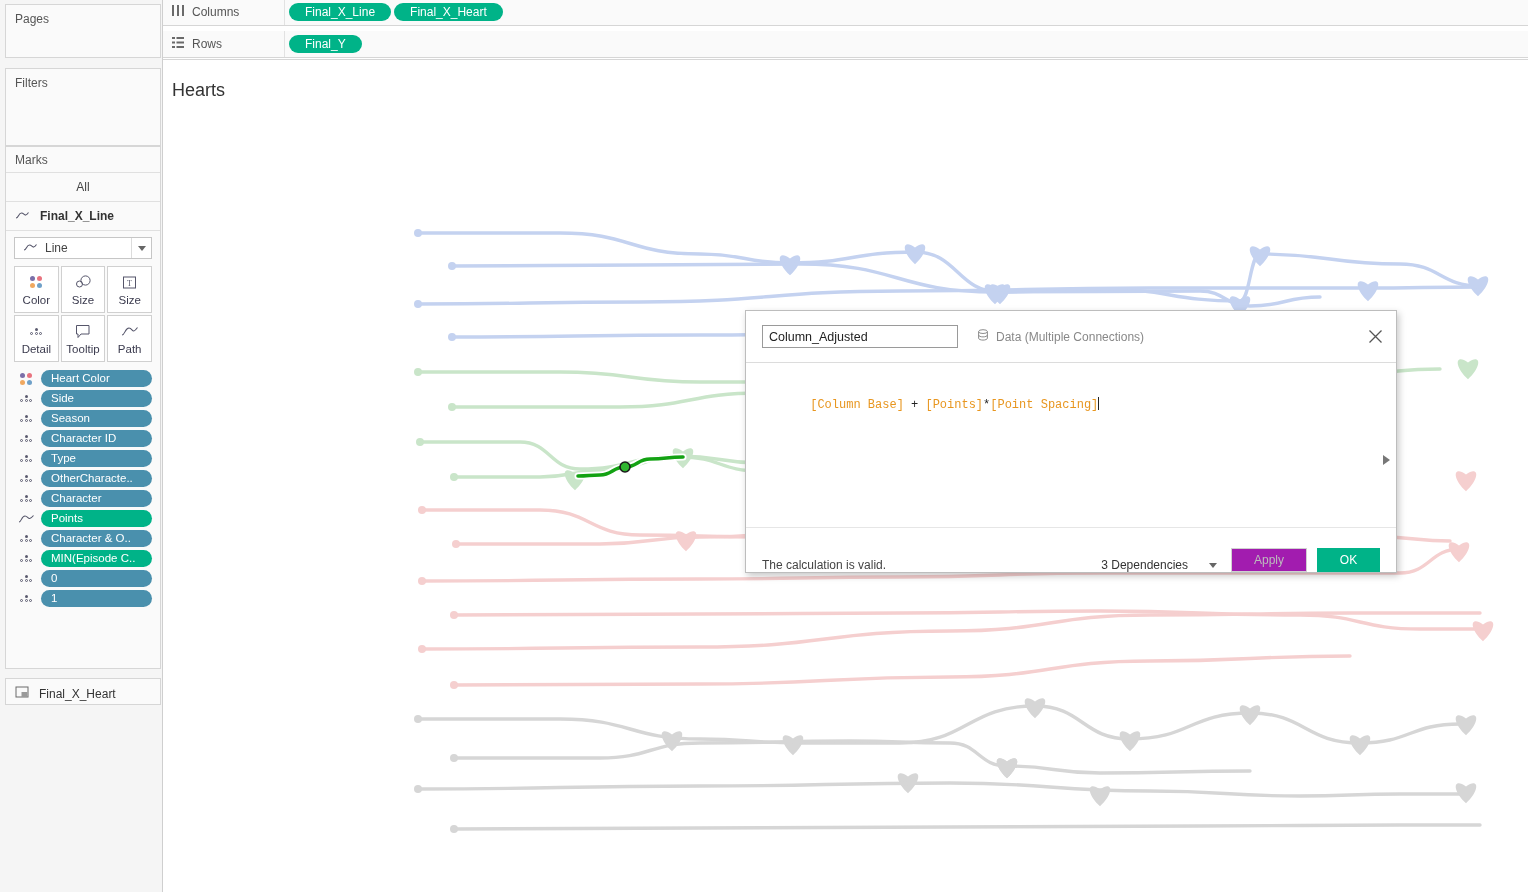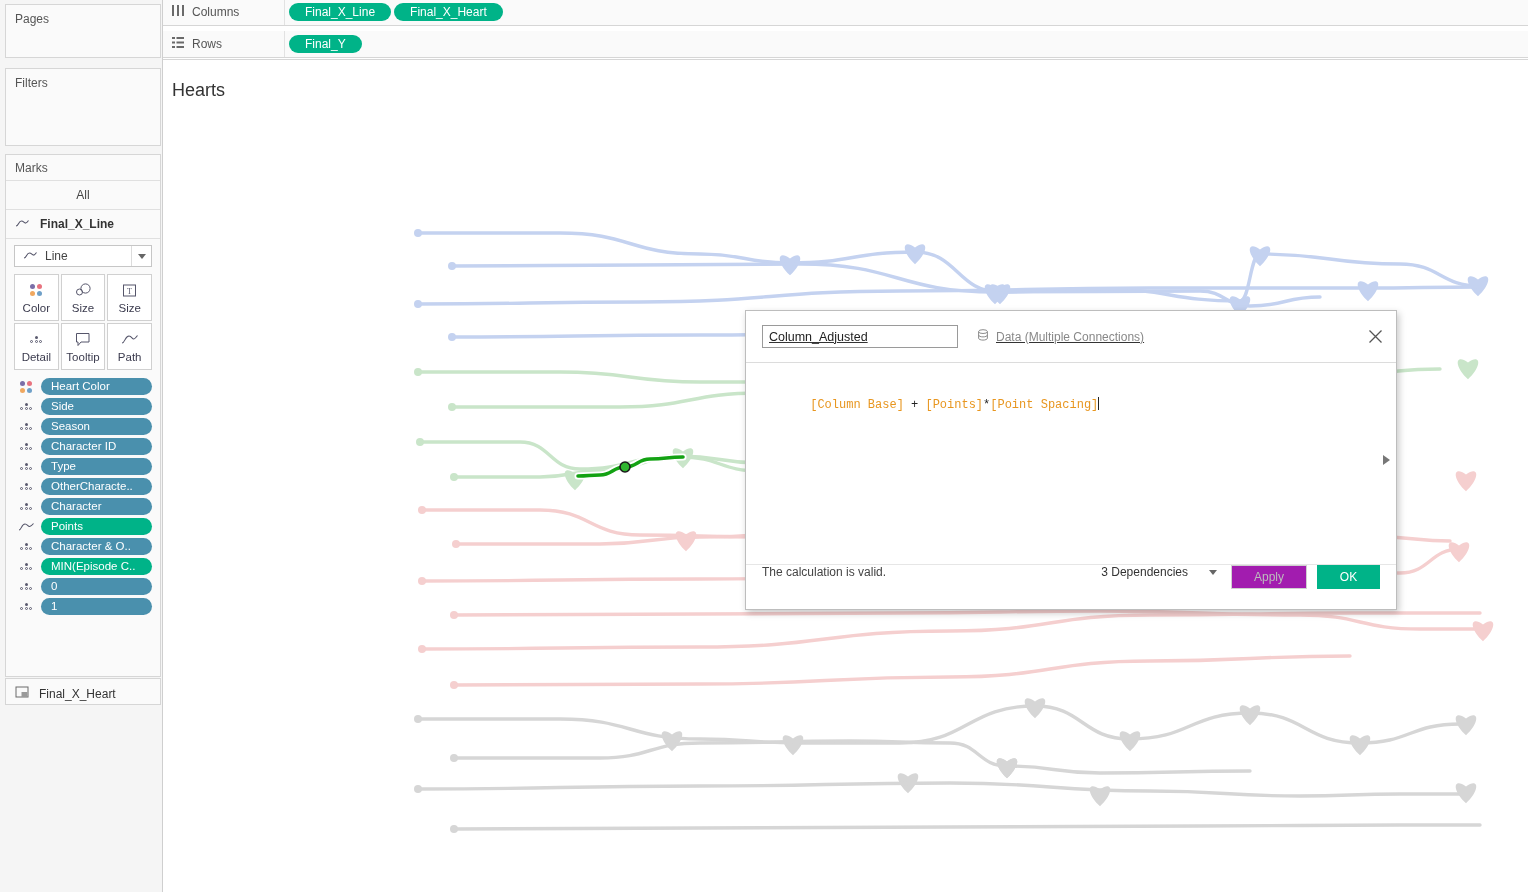--- a/index.html
+++ b/index.html
@@ -25,21 +25,21 @@
     border: 1px solid #d6d6d6;
     margin: 2px 3px;
   }
   .card-title {
     padding: 7px 9px 6px 9px;
     font-size: 12px;
     color: #555;
   }
   #pages-card { position:absolute; left:2px; top:2px; width:156px; height:54px; }
   #filters-card { position:absolute; left:2px; top:66px; width:156px; height:78px; }
-  #marks-card { position:absolute; left:2px; top:152px; width:156px; height:523px; }
+  #marks-card { position:absolute; left:2px; top:144px; width:156px; height:523px; }
   #marks-card2 { position:absolute; left:2px; top:676px; width:156px; height:27px; }
 
   .marks-head { padding: 6px 9px 5px 9px; font-size: 12px; color:#555; border-bottom:1px solid #e0e0e0;}
   .marks-all {
     padding: 7px 9px; text-align:center; font-size:12px; color:#444;
     border-bottom: 1px solid #e0e0e0;
   }
   .marks-sheet {
     display:flex; align-items:center; gap:10px;
     padding: 7px 9px; font-size:12px; font-weight:bold; color:#333;
@@ -111,24 +111,23 @@
     background:#fff; border-top:1px solid #d6d6d6;
   }
   #view-title {
     position:absolute; left:9px; top:20px;
     font-size:18px; color:#333;
   }
   #canvas { position:absolute; left:0; top:0; width:1365px; height:833px; }
 
   
   #calc-dialog {
-    position:absolute; left:745px; top:310px; width:652px; height:300px;
+    position:absolute; left:745px; top:310px; width:652px; height:263px;
     background:#fff; border:1px solid #bdbdbd;
     box-shadow: 2px 3px 7px rgba(0,0,0,0.22);
-    text-decoration: underline;
   }
   #calc-head {
     height:52px; display:flex; align-items:center; padding:0 0 0 16px;
     border-bottom:1px solid #dcdcdc;
   }
   #calc-name {
     width:196px; height:23px; border:1px solid #9a9a9a; background:#fff;
     padding:0 6px; font-family:"Liberation Sans", sans-serif; font-size:12.5px; color:#222;
     outline:none;
   }
@@ -145,21 +144,21 @@
     white-space:pre; line-height:18px;
   }
   .tok-field { color:#e8961f; }
   .tok-op { color:#222; }
   .caret-bar {
     display:inline-block; width:1px; height:13px; background:#222;
     vertical-align:-2px;
   }
   #calc-foot {
     position:absolute; left:0; right:0; bottom:0; height:45px;
-    display:flex; align-items:flex-start; padding:0 16px;
+    display:flex; align-items:flex-end; padding:0 16px;
     border-top:1px solid #e6e6e6;
   }
   #calc-status { font-size:12px; color:#444; }
   #calc-deps { margin-left:auto; display:flex; align-items:center; gap:21px; font-size:12px; color:#333; margin-right:14px;}
   #btn-apply {
     width:76px; height:24px; border:1px solid #d0d0d0; background:#a21caf;
     color:#bcbcbc; font-size:12px; display:flex;align-items:center;justify-content:center;
   }
   #btn-ok {
     width:63px; height:24px; background:#00b388; color:#fff; border:none;

